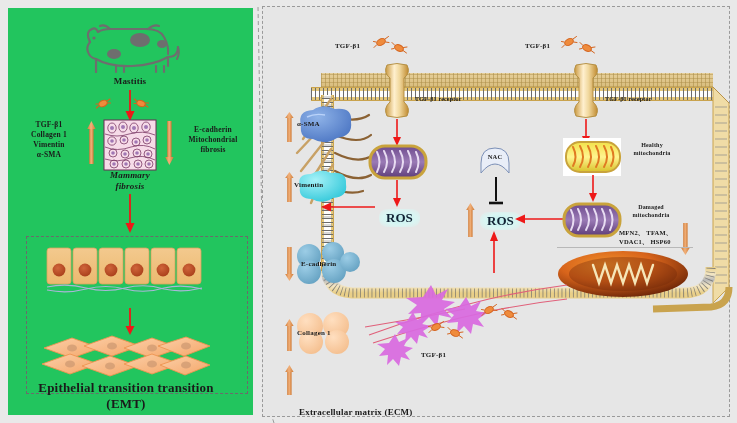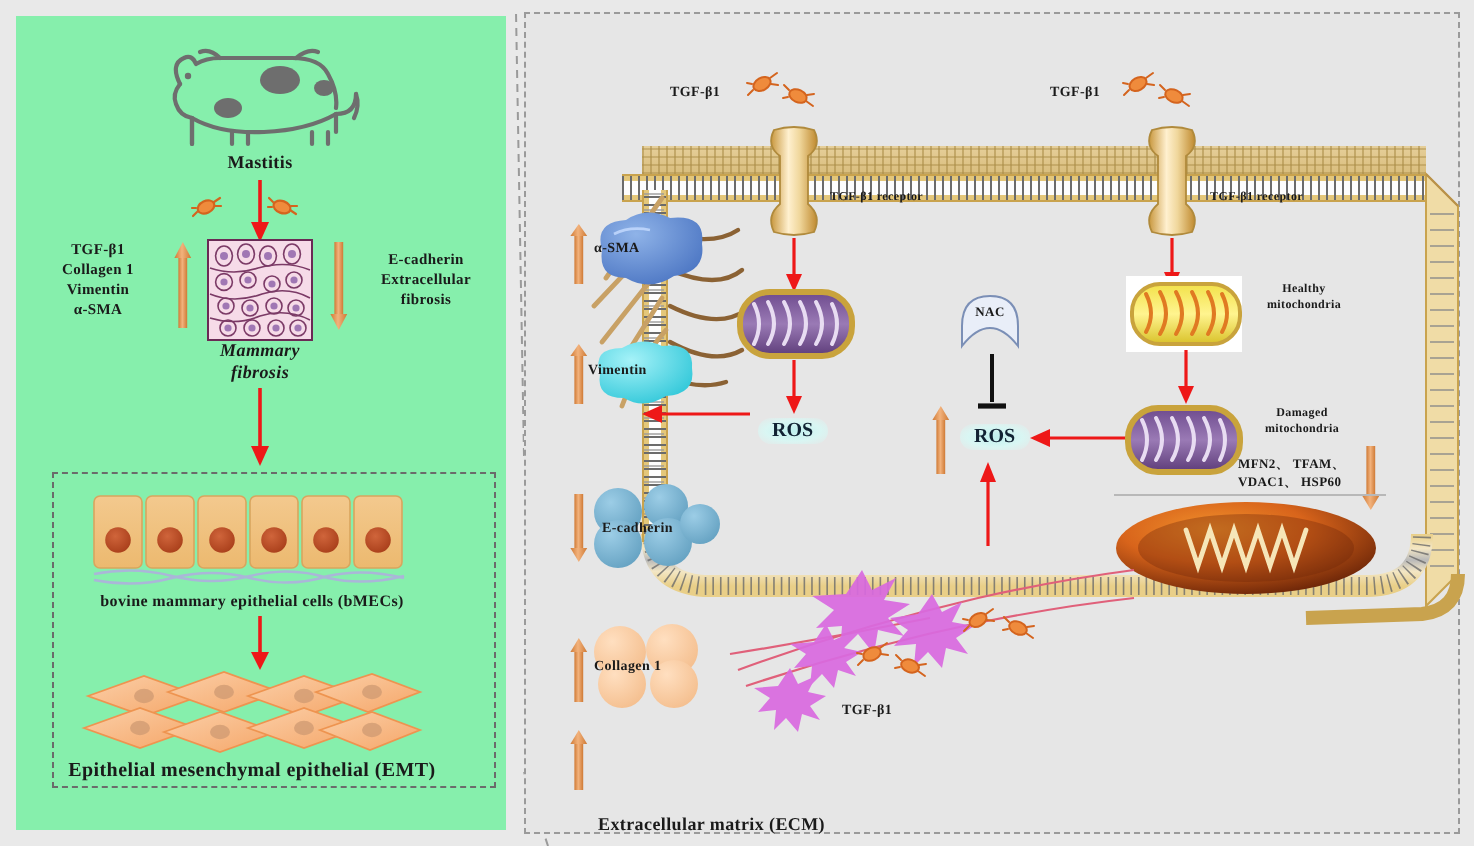--- a/index.html
+++ b/index.html
@@ -11,42 +11,42 @@
     position:relative;
   }
   #root{position:absolute;left:0;top:0;width:737px;height:423px;}
 
   
   .abs{position:absolute;}
   .lbl{font-weight:bold;color:#1a1a1a;letter-spacing:.2px;}
   .ctr{text-align:center;}
 
   
-  #left-panel{left:8px;top:8px;width:245px;height:407px;background:#86efac;}
+  #left-panel{left:8px;top:8px;width:245px;height:407px;background:#22c55e;}
   #right-panel{
     left:262px;top:6px;width:468px;height:411px;
     background:#e6e6e6;
     border:1px dashed #9a9a9a;
     box-sizing:border-box;
   }
   
   .callout{stroke:#9a9a9a;stroke-width:1;stroke-dasharray:4 3;fill:none;}
 
   #emt-box{
     left:18px;top:228px;width:222px;height:158px;
     border:1px dashed #6b6b6b;box-sizing:border-box;
   }
 
   
   .t6{font-size:6px;}
   .t65{font-size:6.5px;}
   .t7{font-size:7px;}
   .t75{font-size:7.5px;}
   .t8{font-size:8px;}
-  .t85{font-size:10px;}
+  .t85{font-size:13px;}
   .t9{font-size:9px;}
   svg{display:block;overflow:visible;}
 
   
   .ros-pill{
     position:absolute;font-weight:bold;color:#123;
     padding:1px 7px;border-radius:8px;
     background:radial-gradient(ellipse at center, #bff0ee 0%, #d9f6f3 55%, rgba(217,246,243,0) 100%);
     white-space:nowrap;
   }
@@ -185,21 +185,21 @@
           <circle cx="45" cy="44" r="1.8"></circle>
       </g>
     </svg>
 
     <svg class="abs" style="left:157px;top:113px;" width="9" height="44">
       <rect x="2.2" y="0" width="4.4" height="36" fill="url(#og1)"></rect>
       <polygon points="4.4,44 0.2,36 8.6,36" fill="url(#og1)"></polygon>
     </svg>
     <div class="abs ctr" style="left:168px;top:117px;width:74px;line-height:10px;">
       <div class="lbl t75">E-cadherin</div>
-      <div class="lbl t75">Extracellular</div>
+      <div class="lbl t75">Mitochondrial</div>
       <div class="lbl t75">fibrosis</div>
     </div>
 
     <div class="abs lbl t9 ctr" style="left:80px;top:162px;width:84px;line-height:11px;font-style:italic;">
       <div>Mammary</div>
       <div>fibrosis</div>
     </div>
 
     <svg class="abs" style="left:113px;top:186px;" width="18" height="40">
       <line x1="9" y1="0" x2="9" y2="30" stroke="#ee1818" stroke-width="1.8"></line>
@@ -233,21 +233,20 @@
         <circle cx="66" cy="24" r="6.4"></circle>
           <circle cx="92" cy="24" r="6.4"></circle>
         <circle cx="118" cy="24" r="6.4"></circle>
           <circle cx="144" cy="24" r="6.4"></circle>
       </g>
       <g fill="none" stroke="#aab6d8" stroke-width="1.2">
         <path d="M2 41 q20 -4 39 1 q20 5 39 0 q20 -5 39 1 q18 4 38 -1"></path>
         <path d="M2 44 q20 4 39 -1 q20 -5 39 0 q20 5 39 -1 q18 -4 38 1"></path>
       </g>
     </svg>
-    <div class="abs lbl t8 ctr" style="left:24px;top:288px;width:188px;">bovine mammary  epithelial cells (bMECs)</div>
 
     <svg class="abs" style="left:113px;top:300px;" width="18" height="28">
       <line x1="9" y1="0" x2="9" y2="19" stroke="#ee1818" stroke-width="1.8"></line>
       <polygon points="9,27 4.5,18 13.5,18" fill="#ee1818"></polygon>
     </svg>
 
     <svg class="abs" style="left:32px;top:326px;" width="172" height="44">
       <defs>
         <linearGradient id="mes" x1="0" y1="0" x2="1" y2="1">
           <stop offset="0" stop-color="#fbcfa8"></stop>
@@ -268,21 +267,21 @@
         <ellipse cx="32" cy="14" rx="5" ry="3.6"></ellipse>
           <ellipse cx="72" cy="12" rx="5" ry="3.6"></ellipse>
         <ellipse cx="112" cy="14" rx="5" ry="3.6"></ellipse>
           <ellipse cx="146" cy="12" rx="5" ry="3.6"></ellipse>
         <ellipse cx="30" cy="30" rx="5" ry="3.6"></ellipse>
           <ellipse cx="70" cy="32" rx="5" ry="3.6"></ellipse>
         <ellipse cx="112" cy="30" rx="5" ry="3.6"></ellipse>
           <ellipse cx="146" cy="31" rx="5" ry="3.6"></ellipse>
       </g>
     </svg>
-    <div class="abs lbl t85 ctr" style="left:22px;top:372px;width:192px;">Epithelial  mesenchymal  epithelial  (EMT)</div>
+    <div class="abs lbl t85 ctr" style="left:22px;top:372px;width:192px;">Epithelial  transition  transition  (EMT)</div>
   </div>
 
   <svg class="abs" style="left:230px;top:0px;" width="50" height="423">
     <path class="callout" d="M32 228 L28 6"></path>
     <path class="callout" d="M32 386 L44 423"></path>
   </svg>
 
   <div class="abs" id="right-panel">
 
     <div class="abs membrane-top-fill" style="left:58px;top:66px;width:392px;height:14px;"></div>

